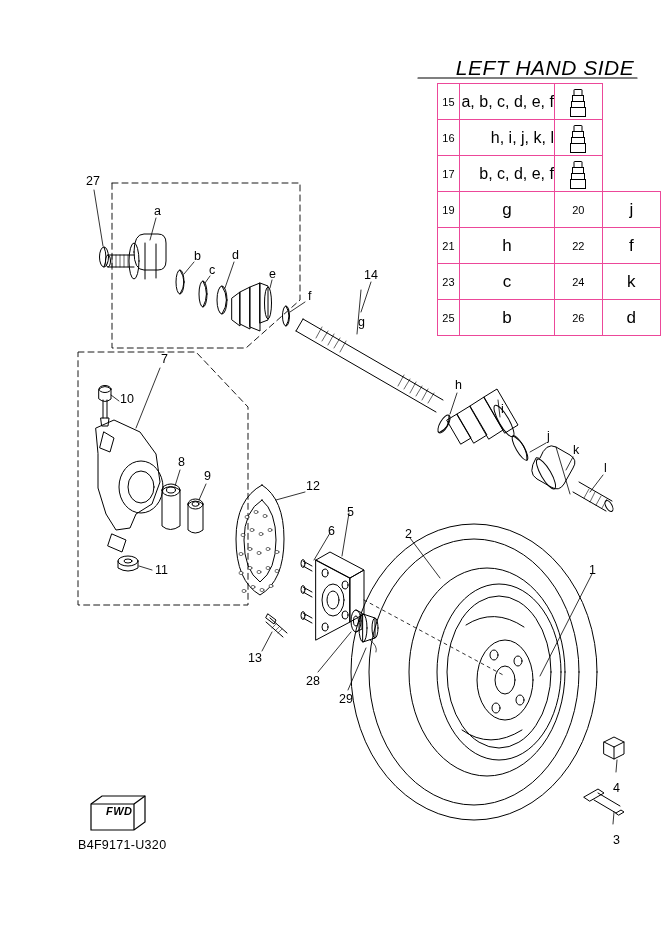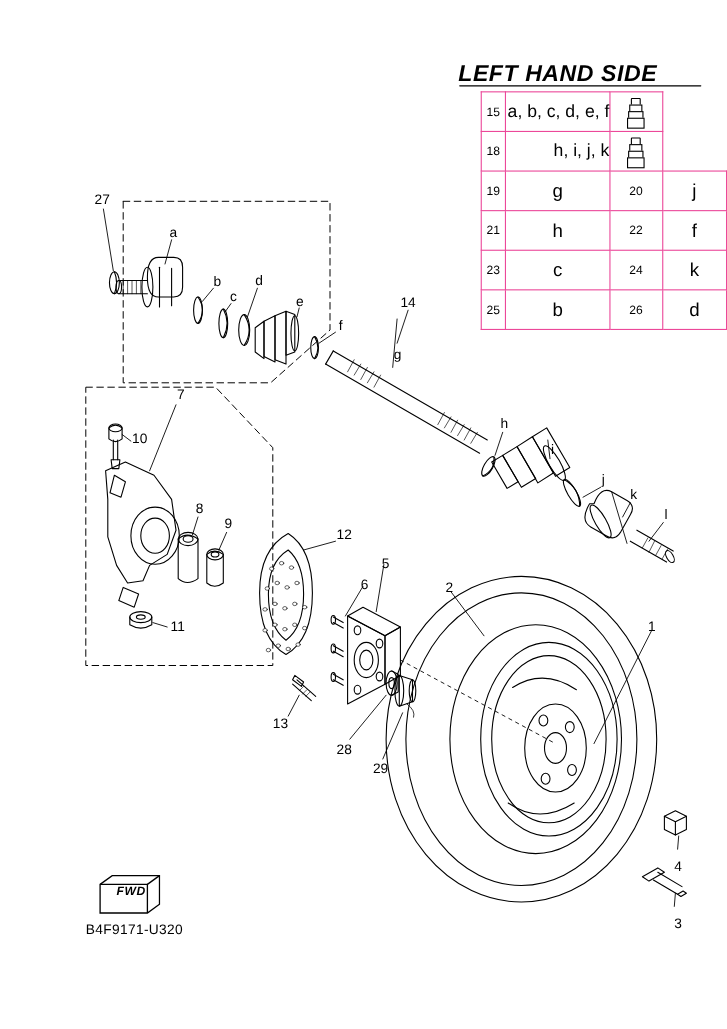--- a/index.html
+++ b/index.html
@@ -13,27 +13,27 @@
     height: 935px;
     background: #ffffff;
     font-family: "Liberation Sans", sans-serif;
     color: #000000;
     overflow: hidden;
   }
   .abs { position: absolute; }
 
   
   #title {
-    left: 398px;
+    left: 436px;
     top: 56px;
     width: 218px;
     text-align: center;
     font-size: 21px;
     font-style: italic;
-    font-weight: bold;
+    font-weight: normal;
     letter-spacing: 0.5px;
     white-space: nowrap;
   }
 
   
   #legend {
     left: 437px;
     top: 83px;
     border-collapse: collapse;
     background: #ffffff;
@@ -434,22 +434,29 @@
   <table class="abs" id="legend">
     <tbody>
       <tr>
         <td class="num">15</td>
         <td class="letters wide">a, b, c, d, e, f</td>
         <td class="pic">
           <span class="boot"><i class="b1"></i><i class="b2"></i><i class="b3"></i><i class="b4"></i></span>
         </td>
       </tr>
       <tr>
-        <td class="num">18</td>
-        <td class="letters wide">h, i, j, k</td>
+        <td class="num">16</td>
+        <td class="letters wide">h, i, j, k, l</td>
+        <td class="pic">
+          <span class="boot"><i class="b1"></i><i class="b2"></i><i class="b3"></i><i class="b4"></i></span>
+        </td>
+      </tr>
+      <tr>
+        <td class="num">17</td>
+        <td class="letters wide">b, c, d, e, f</td>
         <td class="pic">
           <span class="boot"><i class="b1"></i><i class="b2"></i><i class="b3"></i><i class="b4"></i></span>
         </td>
       </tr>
 
       <tr>
         <td class="num">19</td>
         <td class="single">g</td>
         <td class="num">20</td>
         <td class="single">j</td>

